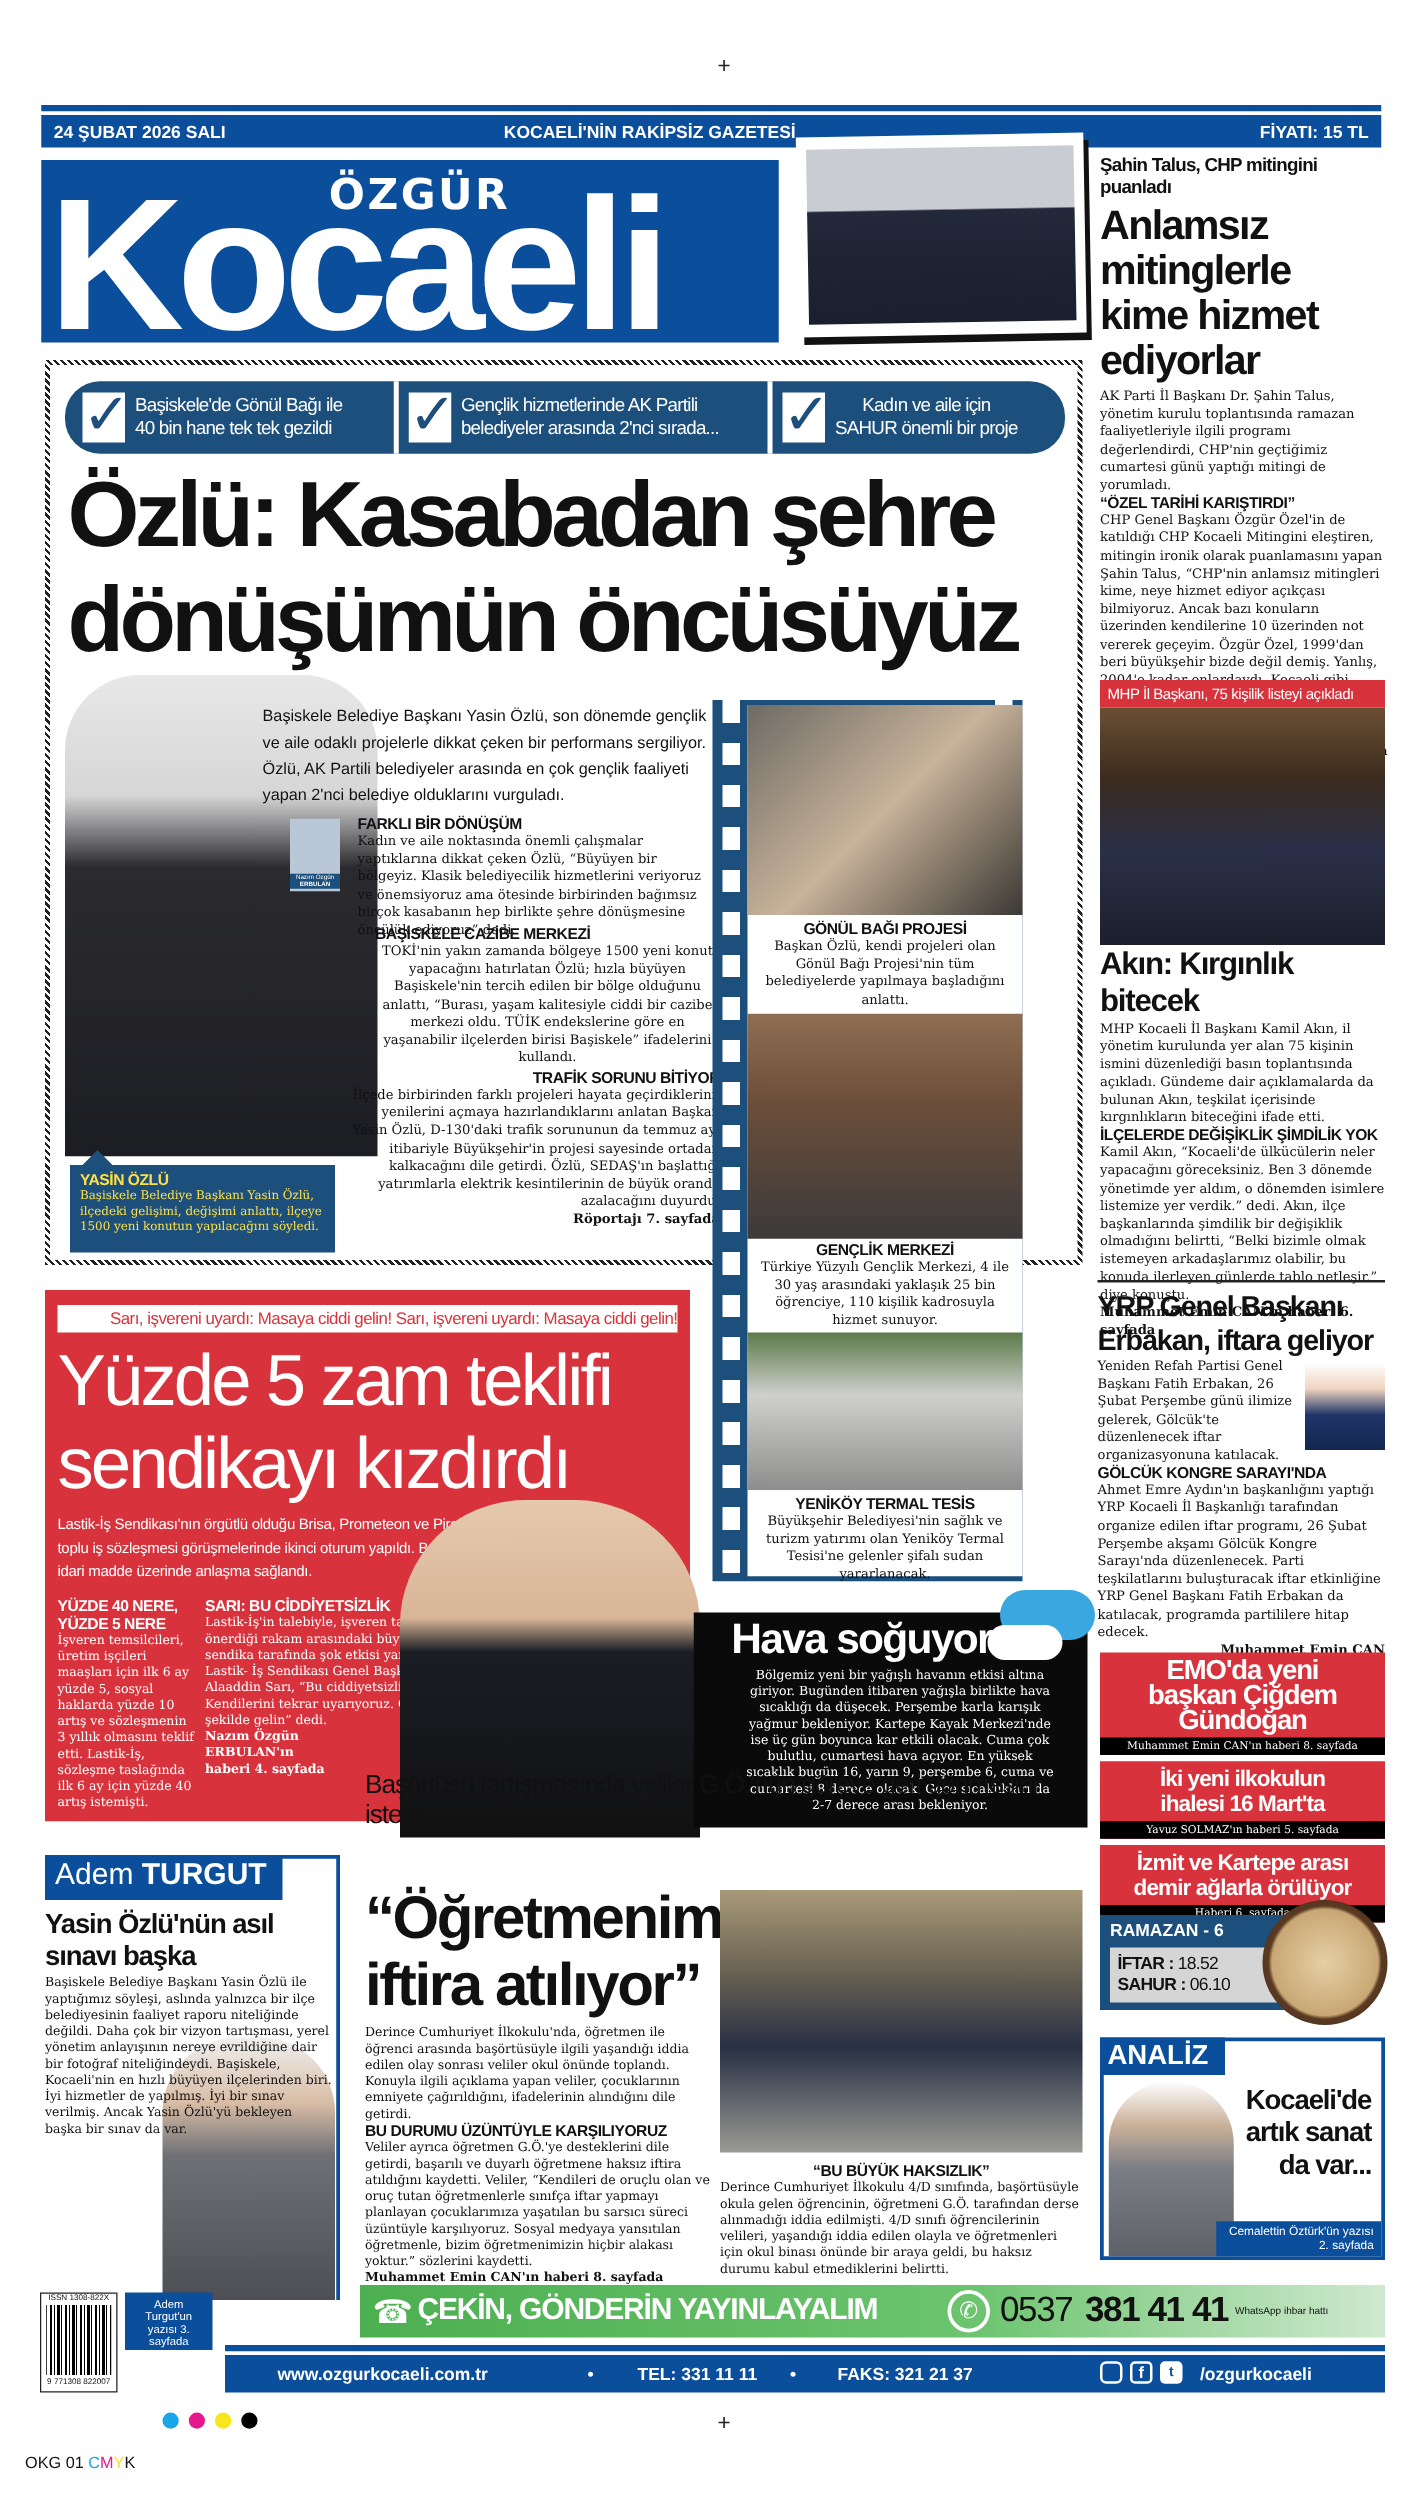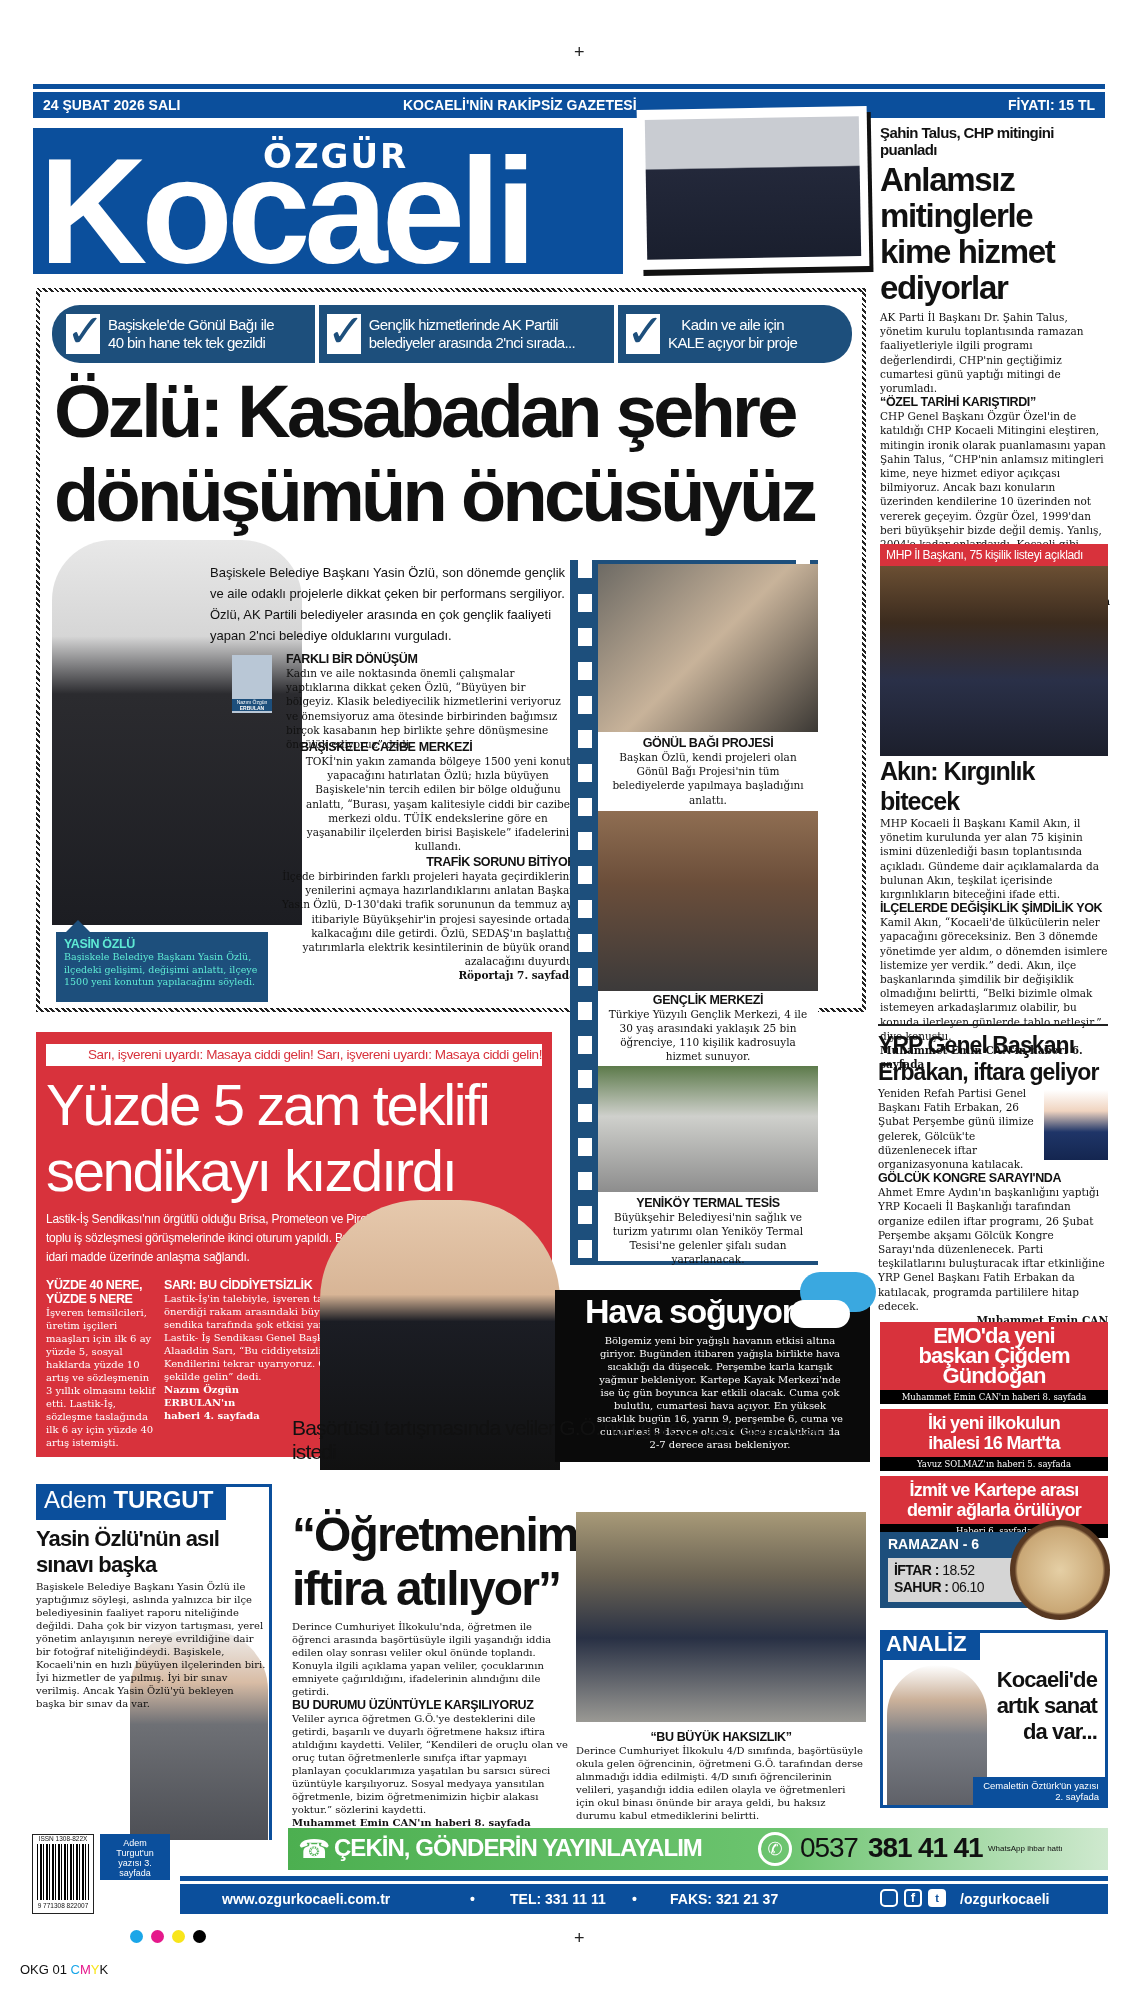--- a/index.html
+++ b/index.html
@@ -59,32 +59,32 @@
     <span class="cond" style="font-size:15px;line-height:18px"><span>Başiskele'de Gönül Bağı ile</span><br><span>40 bin hane tek tek gezildi</span></span>
   </div>
   <div style="width:4px;height:58px;background:#fff"></div>
   <div style="display:flex;align-items:center;gap:8px;width:290px;color:#fff">
     <span class="check"></span>
     <span class="cond" style="font-size:15px;line-height:18px"><span>Gençlik hizmetlerinde AK Partili</span><br><span>belediyeler arasında 2'nci sırada...</span></span>
   </div>
   <div style="width:4px;height:58px;background:#fff"></div>
   <div style="display:flex;align-items:center;gap:8px;width:220px;color:#fff">
     <span class="check"></span>
-    <span class="cond" style="font-size:15px;line-height:18px;text-align:center"><span>Kadın ve aile için</span><br><span>KALE açıyor bir proje</span></span>
+    <span class="cond" style="font-size:15px;line-height:18px;text-align:center"><span>Kadın ve aile için</span><br><span>SAHUR önemli bir proje</span></span>
   </div>
 </div>
 
 <div class="abs cond" style="left:54px;top:370px;width:800px;font-size:74px;font-weight:bold;line-height:84px;letter-spacing:-0.05em">
   <div>Özlü: Kasabadan şehre</div>
   <div>dönüşümün öncüsüyüz</div>
 </div>
 
 <div class="abs photo" style="left:52px;top:540px;width:250px;height:385px;background:linear-gradient(180deg,#e8e8e8 0,#d6d6d6 25%,#2b2b2f 40%,#1c1d22 100%);border-radius:60px 60px 0 0"></div>
 <div class="abs" style="left:66px;top:920px;width:0;height:0;border-left:12px solid transparent;border-right:12px solid transparent;border-bottom:12px solid #1d4f7c"></div>
-<div class="abs navy" style="left:56px;top:932px;width:212px;height:70px;color:#5eead4;padding:5px 8px">
+<div class="abs navy" style="left:56px;top:932px;width:212px;height:70px;color:#fde047;padding:5px 8px">
   <div class="sub">YASİN ÖZLÜ</div>
   <div style="font-size:9.5px;line-height:12.5px">Başiskele Belediye Başkanı Yasin Özlü, ilçedeki gelişimi, değişimi anlattı, ilçeye 1500 yeni konutun yapılacağını söyledi.</div>
 </div>
 
 <div class="abs sans" style="left:210px;top:562px;width:360px;font-size:13px;line-height:21px">Başiskele Belediye Başkanı Yasin Özlü, son dönemde gençlik ve aile odaklı projelerle dikkat çeken bir performans sergiliyor. Özlü, AK Partili belediyeler arasında en çok gençlik faaliyeti yapan 2'nci belediye olduklarını vurguladı.</div>
 
 <div class="abs" style="left:232px;top:655px;width:40px;height:58px;background:#b9c7d6">
   <div class="abs sans" style="bottom:2px;left:0;width:40px;font-size:5px;text-align:center;color:#fff;background:#1d4f7c"><span>Nazım Özgün</span><br><b>ERBULAN</b></div>
 </div>
 

